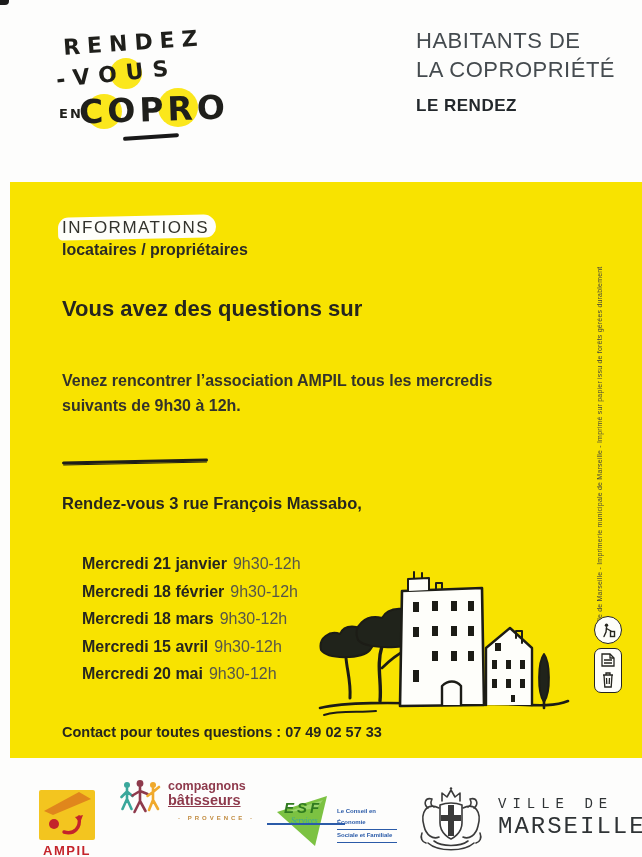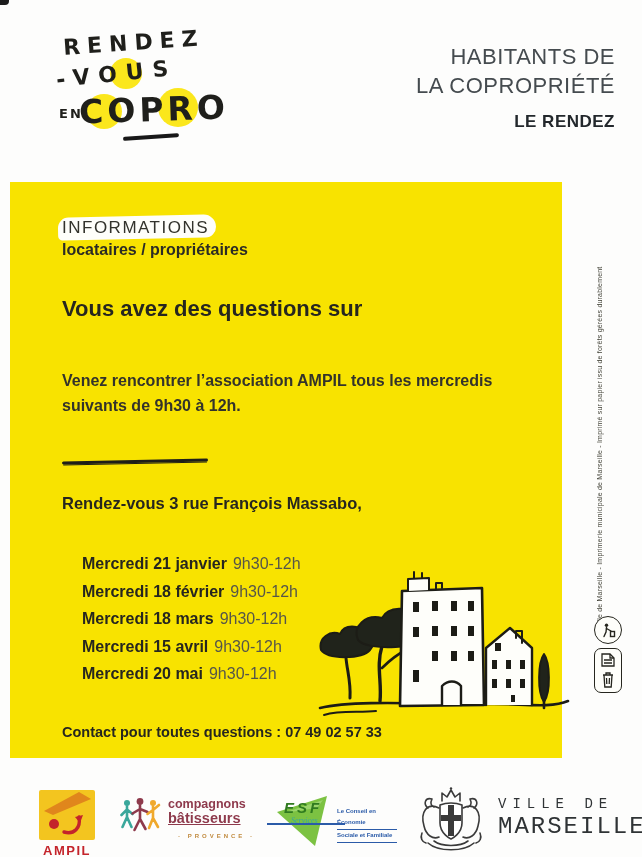--- a/index.html
+++ b/index.html
@@ -20,25 +20,25 @@
   .dot2{left:31px;top:72px;width:36px;height:35px;}
   .dot3{left:103px;top:66px;width:40px;height:39px;}
   .logo span{position:absolute;font-weight:700;color:#1f1f1b;font-family:"DejaVu Sans",sans-serif;white-space:nowrap;}
   .logo-l1{left:8px;top:8px;font-size:22px;letter-spacing:7px;transform:rotate(-4deg);}
   .logo-l2{left:1px;top:39px;font-size:22px;letter-spacing:9px;transform:rotate(-6deg);}
   .logo-l3a{left:4px;top:84px;font-size:13px;letter-spacing:2px;}
   .logo-l3b{left:24px;top:68px;font-size:33px;letter-spacing:4px;transform:rotate(-2deg);}
   .logo-underline{left:68px;top:113px;width:56px;height:4px;background:#181818;transform:rotate(-4deg);border-radius:2px;}
 
   
-  .hdr-title{right:27px;top:42px;text-align:right;color:#454b4f;line-height:29px;font-size:22px;font-weight:400;letter-spacing:.5px;}
+  .hdr-title{right:27px;top:26px;text-align:left;color:#454b4f;line-height:29px;font-size:22px;font-weight:400;letter-spacing:.5px;}
   .hdr-title .strong{display:block;margin-top:7px;font-size:17px;font-weight:700;color:#23282c;letter-spacing:.5px;}
 
   
-  .yellow{left:10px;top:182px;width:552px;height:576px;background:#f8e300;}
+  .yellow{left:10px;top:182px;width:632px;height:576px;background:#f8e300;}
 
   .eyebrow-hl{left:48px;top:34px;width:158px;height:23px;background:#fefefa;border-radius:12px 14px 12px 5px;transform:rotate(-1.2deg);}
   .eyebrow{left:52px;top:36px;font-size:17px;font-weight:500;letter-spacing:1.5px;color:#33332c;}
   .audience{left:52px;top:59px;font-size:16px;font-weight:700;color:#2b2b25;}
 
   .heading{left:52px;top:112px;font-size:22px;font-weight:700;line-height:30px;color:#26261f;}
   .intro{left:52px;top:186px;font-size:16px;font-weight:700;line-height:25px;color:#33332b;}
 
   .divider{left:52px;top:278px;width:146px;height:3px;background:#1e1e18;transform:rotate(-1.2deg);border-radius:2px;box-shadow:0 2px 0 -1px #1e1e18;}
 
@@ -63,21 +63,21 @@
   
   .eco{left:584px;top:434px;width:30px;}
   .eco-circle{width:26px;height:26px;border:1.6px solid #26261f;border-radius:50%;background:#fefefa;display:flex;align-items:center;justify-content:center;}
   .eco-pill{margin-top:4px;width:26px;border:1.6px solid #26261f;border-radius:7px;background:#fefefa;display:flex;flex-direction:column;align-items:center;padding:3px 0;gap:3px;}
 
   
   .ampil{left:36px;top:790px;width:62px;text-align:center;}
   .ampil-box{width:56px;height:50px;margin:0 auto;background:#f3c51f;border-radius:2px;position:relative;}
   .ampil-name{margin-top:3px;font-size:13px;font-weight:700;color:#c4242b;letter-spacing:1.5px;}
 
-  .cb{left:120px;top:797px;width:150px;}
+  .cb{left:120px;top:779px;width:150px;}
   .cb-row{display:flex;align-items:flex-start;}
   .cb-text{margin-left:6px;line-height:14px;}
   .cb-l1{font-size:12.5px;font-weight:700;color:#8e3a4c;}
   .cb-l2{font-size:14.5px;font-weight:700;color:#8e3a4c;text-decoration:underline;}
   .cb-region{margin-top:4px;margin-left:10px;font-size:6px;letter-spacing:3px;color:#c08a3e;font-weight:700;}
 
   .esf{left:277px;top:796px;width:120px;height:50px;}
   .esf-acronym{position:absolute;left:7px;top:3px;font-size:15px;font-weight:700;font-style:italic;letter-spacing:3px;color:#2f7a1f;}
   .esf-line{position:absolute;left:-10px;top:27px;width:78px;height:1.5px;background:#2b5ba8;}
   .esf-script{position:absolute;left:14px;top:20px;font-family:"Liberation Serif",serif;font-style:italic;font-size:8px;color:#3aa79b;}

